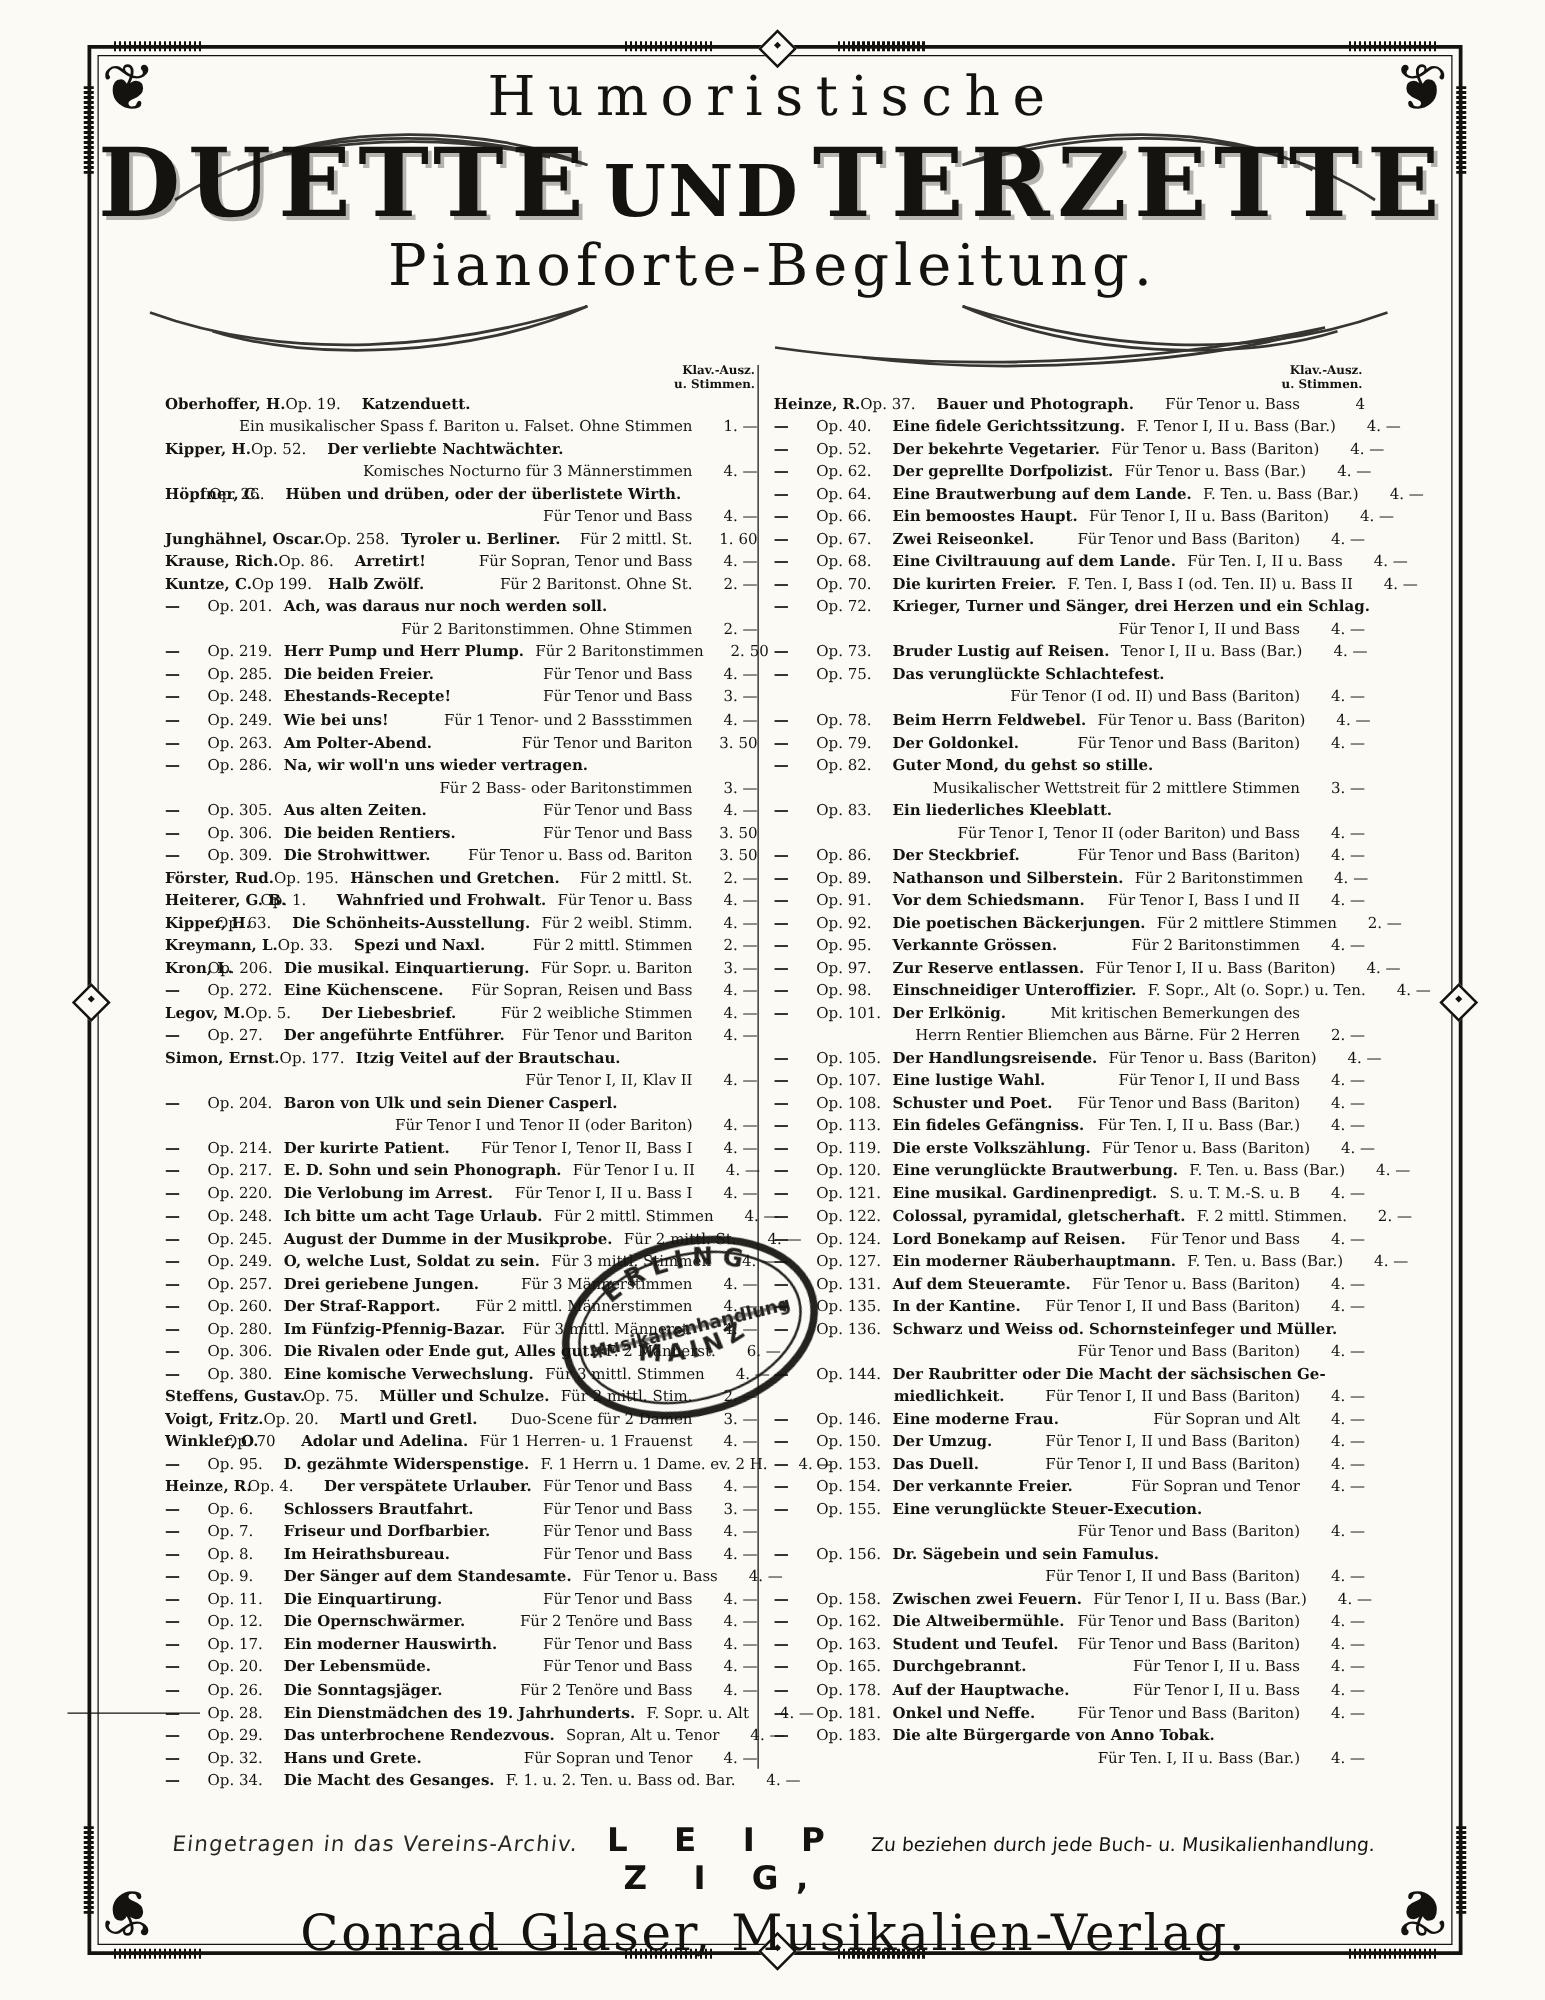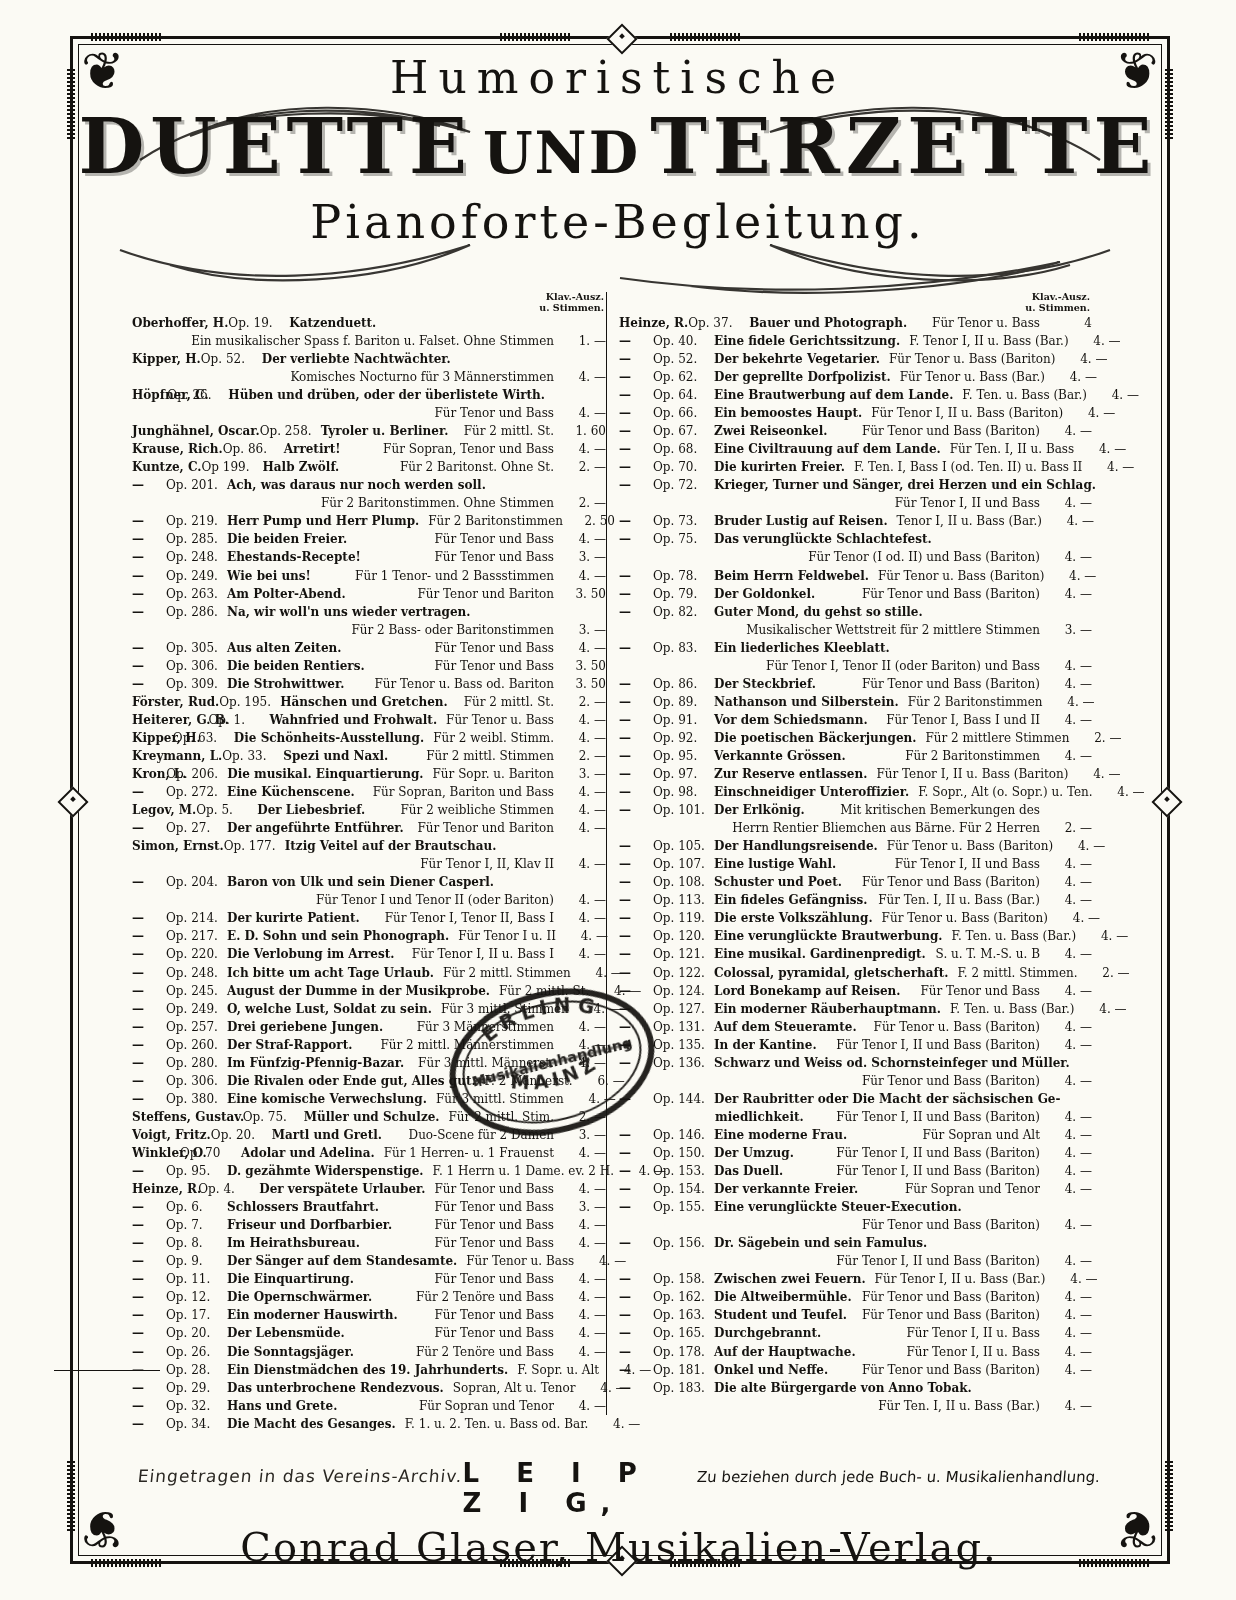--- a/index.html
+++ b/index.html
@@ -13,21 +13,21 @@
   .corner-flourish{position:absolute;font-size:52px;line-height:1;color:#151310;}
   .edge-gem{position:absolute;width:18px;height:18px;border:2px solid #151310;background:#fbfaf4;transform:rotate(45deg);}
   .edge-gem::after{content:"";position:absolute;left:5px;top:5px;width:4px;height:4px;background:#151310;}
   
   .titleblock{position:absolute;left:0;top:52px;width:100%;text-align:center;}
   .t-humor{font-size:44px;letter-spacing:10px;font-weight:500;}
   .t-main{margin-top:6px;font-weight:bold;font-size:76px;letter-spacing:6px;line-height:1.0;
           text-shadow:3px 3px 0 rgba(21,19,16,.30);}
   .t-und{font-size:57px;font-weight:700;letter-spacing:2px;text-shadow:none;padding:0 10px;}
   .t-mit{font-size:20px;letter-spacing:6px;margin-top:8px;}
-  .t-sub{font-size:46px;letter-spacing:4px;margin-top:10px;}
+  .t-sub{font-size:46px;letter-spacing:4px;margin-top:0;}
   .flourishes{position:absolute;left:0;top:40px;width:100%;height:260px;pointer-events:none;}
   
   .cols{position:absolute;left:132px;top:292px;width:974px;}
   .colhead{font-family:"DejaVu Serif","Liberation Serif",serif;font-size:9.5px;text-align:right;line-height:1.15;
            font-weight:bold;padding-right:2px;}
   .colwrap{display:flex;align-items:flex-start;}
   .col{width:474px;}
   .col.right{width:486px;border-left:1px solid #151310;padding-left:12px;box-sizing:border-box;}
   .row{display:flex;align-items:baseline;white-space:nowrap;line-height:18.05px;font-size:12px;}
   .row .c{font-weight:bold;min-width:34px;display:inline-block;}
@@ -41,21 +41,21 @@
   .row.leadline{position:relative;}
   .row.leadline::before{content:"";position:absolute;left:-78px;top:9px;width:106px;border-top:1.6px solid #151310;}
   
   .stamp{position:absolute;left:442px;top:984px;width:220px;height:156px;transform:rotate(-14deg);
          opacity:.93;filter:blur(.3px);pointer-events:none;}
   
   .footer{position:absolute;left:138px;top:1458px;width:962px;}
   .foot-row{display:flex;align-items:baseline;}
   .f-arch{font-family:"DejaVu Sans","Liberation Sans",sans-serif;font-size:17px;color:#2a2722;
           transform:skewX(-6deg);letter-spacing:1px;flex:0 0 auto;}
-  .f-city{flex:1 1 auto;font-family:"DejaVu Sans","Liberation Sans",sans-serif;
+  .f-city{flex:1 1 auto;text-align:center;font-family:"DejaVu Sans","Liberation Sans",sans-serif;
           font-weight:bold;font-size:26px;letter-spacing:14px;}
   .f-dist{font-family:"DejaVu Sans","Liberation Sans",sans-serif;font-size:15px;transform:skewX(-5deg);flex:0 0 auto;}
   .f-pub{text-align:center;font-size:40px;margin-top:6px;letter-spacing:2px;}
 </style>
 </head>
 <body>
 
 <div class="page">
 
   <div class="frame-outer">
@@ -292,21 +292,21 @@
               <span class="t">Die musikal. Einquartierung.</span>
               <span class="sp"></span>
               <span class="r">Für Sopr. u. Bariton</span>
               <span class="p">3. —</span>
             </div>
             <div class="row">
               <span class="c">—</span>
               <span class="o">Op. 272.</span>
               <span class="t">Eine Küchenscene.</span>
               <span class="sp"></span>
-              <span class="r">Für Sopran, Bariton und Bass</span>
+              <span class="r">Für Sopran, Reisen und Bass</span>
               <span class="p">4. —</span>
             </div>
             <div class="row">
               <span class="c">Legov, M.</span>
               <span class="o">Op. 5.</span>
               <span class="t">Der Liebesbrief.</span>
               <span class="sp"></span>
               <span class="r">Für 2 weibliche Stimmen</span>
               <span class="p">4. —</span>
             </div>

